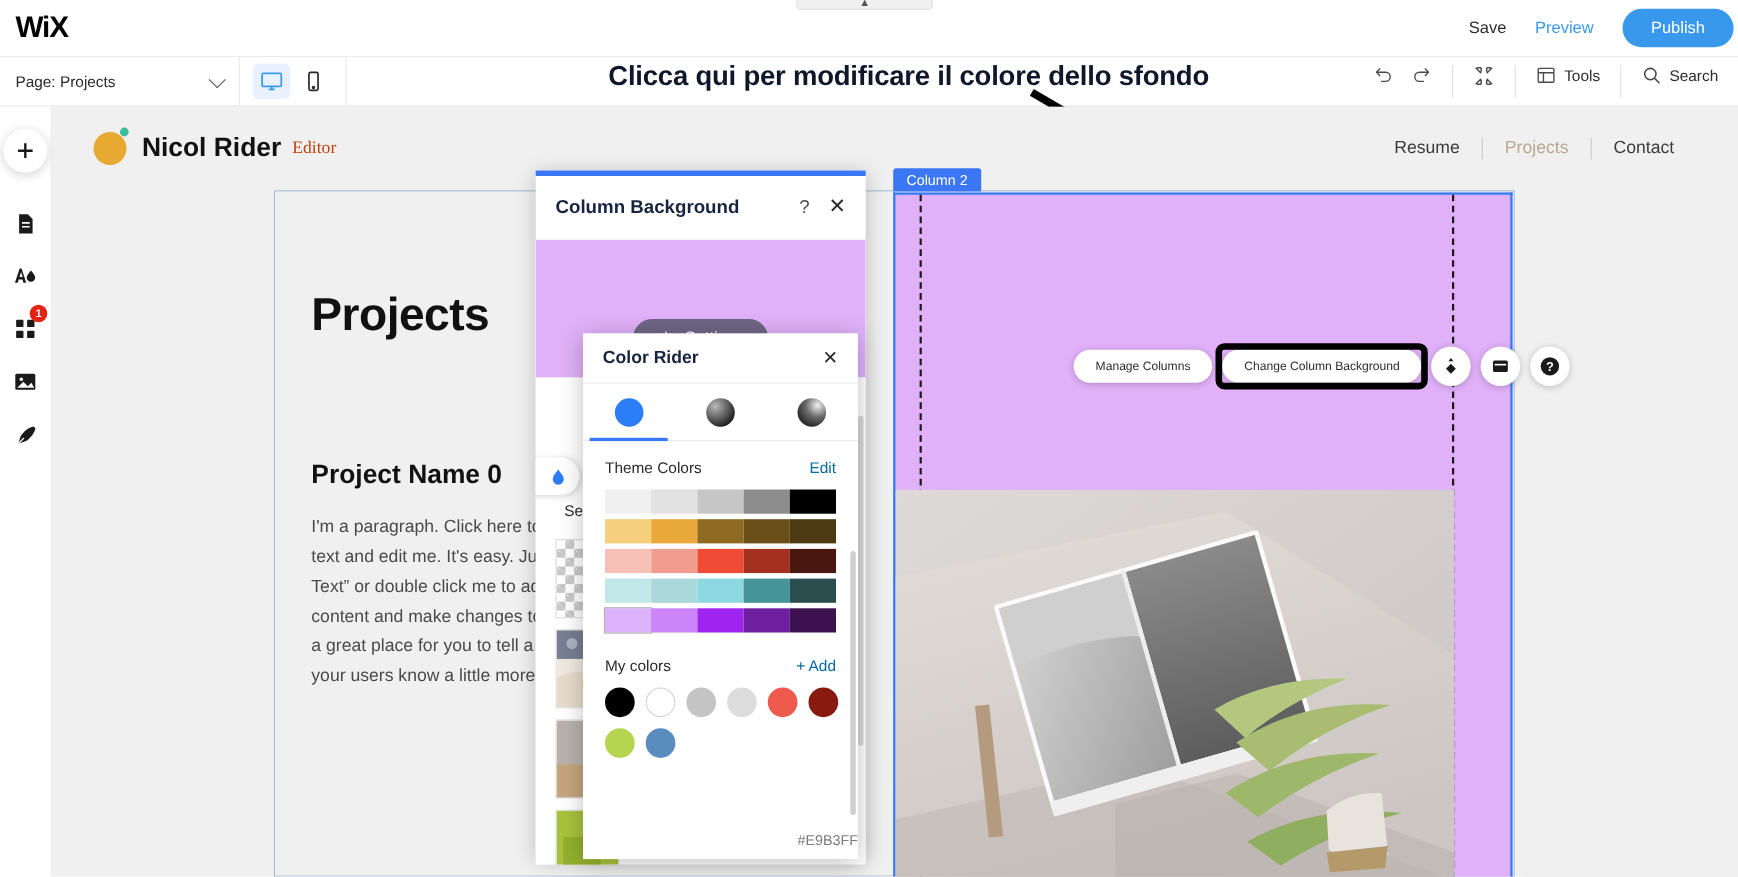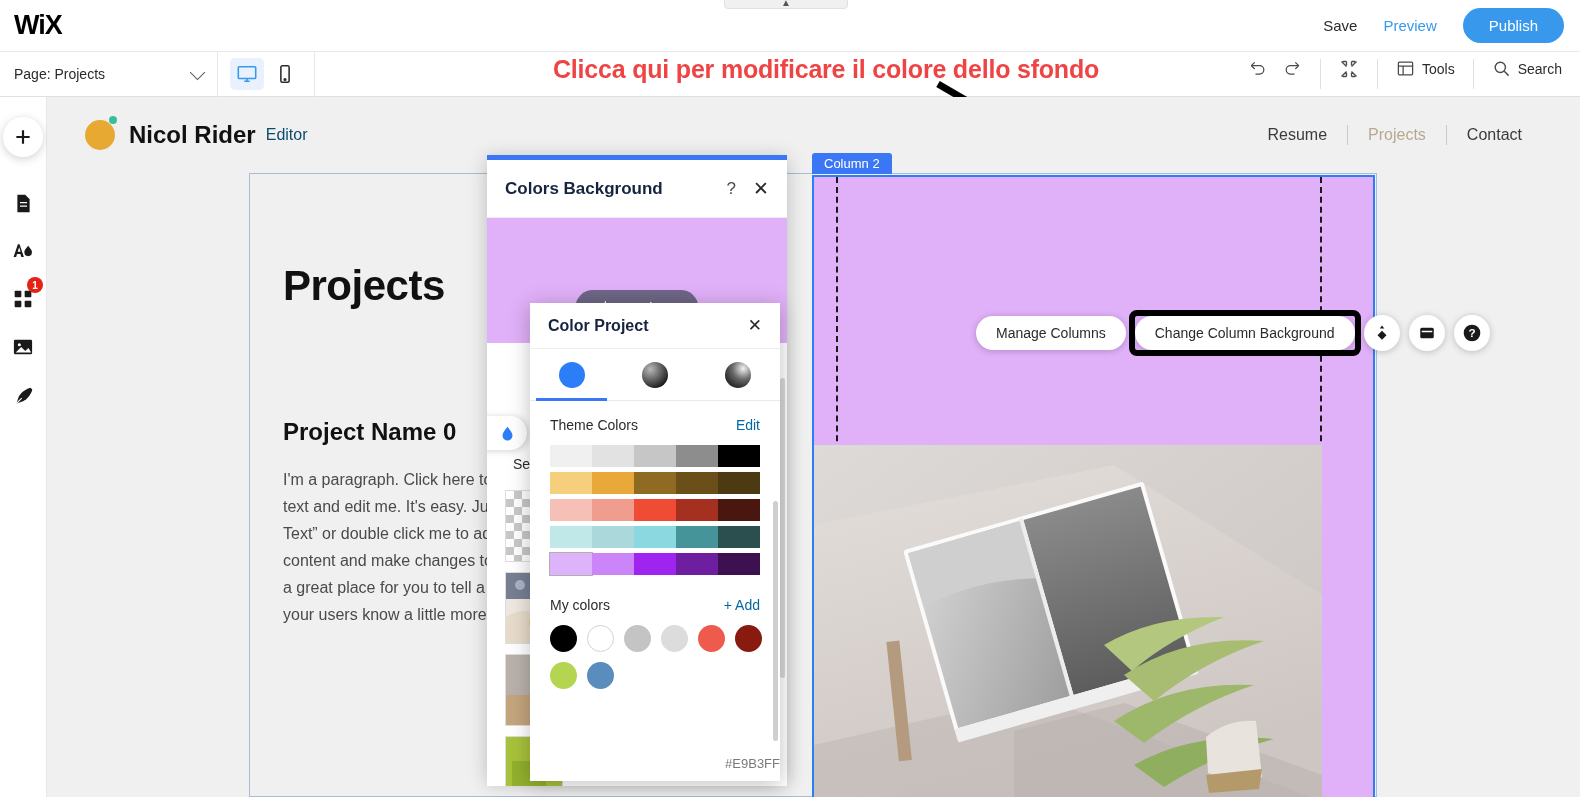--- a/index.html
+++ b/index.html
@@ -20,21 +20,21 @@
   .wix-logo {
     margin-left: 14px; margin-right: 34px;
     font-weight: bold; font-size: 27px; letter-spacing: -1px; color: #000;
     font-family: "Liberation Sans", sans-serif;
   }
   .topmenu { display: flex; align-items: center; gap: 32px; }
   .topmenu-item { font-size: 15px; color: #2b2b2b; cursor: pointer; white-space: nowrap; }
   .topmenu-item.upgrade { color: #b25cff; }
   .topbar-right {
     margin-left: auto; display: flex; align-items: center; gap: 26px;
-    padding-right: 16px;
+    padding-right: 4px;
   }
   .tb-link { font-size: 15px; color: #2b2b2b; cursor: pointer; }
   .tb-link.preview { color: #3899ec; }
   .publish-btn {
     background: #3899ec; color: #fff; border-radius: 20px;
     padding: 9px 26px; font-size: 15px; cursor: pointer;
   }
   .tab-nub {
     position: absolute; left: 724px; top: -9px; width: 124px; height: 18px;
     background: #f0f0f0; border: 1px solid #e0e0e0; border-radius: 4px;
@@ -63,21 +63,21 @@
   .toolbar2-right { margin-left: auto; display: flex; align-items: center; height: 45px; }
   .t2group { display: flex; align-items: flex-start; gap: 14px; padding: 0 18px;
              height: 30px; border-left: 1px solid #e0e0e0; }
   .t2group:first-child { border-left: none; }
   .t2item { display: flex; align-items: center; gap: 7px; cursor: pointer;
             font-size: 14px; color: #2b2b2b; }
 
   
   .annot-text {
     position: absolute; left: 553px; top: 55px;
-    font-size: 25px; font-weight: bold; color: #ef4444;
+    font-size: 25px; font-weight: bold; color: #0f172a;
     white-space: nowrap; letter-spacing: -0.2px;
   }
   .annot-arrow { position: absolute; left: 930px; top: 78px; }
 
   
   .sidebar {
     position: absolute; top: 97px; left: 0; width: 47px; height: 700px;
     background: #fff; border-right: 1px solid #e8e8e8;
     display: flex; flex-direction: column; align-items: center; padding-top: 20px;
   }
@@ -102,21 +102,21 @@
   }
   .site-header {
     position: absolute; top: 0; left: 0; width: 1533px; height: 76px;
     background: #f0f0f0; display: flex; align-items: center; padding: 0 38px;
   }
   .logo-dot { width: 30px; height: 30px; border-radius: 50%; background: #e8a933;
               position: relative; }
   .logo-dot::after { content:''; position: absolute; top:-4px; right:-2px; width: 8px;
                      height: 8px; border-radius: 50%; background: #3bbd9b; }
   .brand-name { font-size: 24px; font-weight: bold; color: #111; margin-left: 14px; }
-  .brand-sub { font-size: 16px; color: #0c4a6e; margin-left: 10px; }
+  .brand-sub { font-size: 16px; color: #c2410c; margin-left: 10px; font-family: Liberation Serif, serif; }
   .site-nav { margin-left: auto; display: flex; align-items: center; gap: 0; }
   .nav-link { font-size: 16px; color: #3b3b3b; padding: 0 20px; cursor: pointer; }
   .nav-link.active { color: #b6a98f; }
   .nav-sep { width: 1px; height: 20px; background: #c9c9c9; }
 
   .page-frame {
     position: absolute; top: 76px; left: 202px; width: 1128px; height: 624px;
     border: 1px solid #a8bcd8; background: #f0f0f0;
   }
   .proj-title { position: absolute; left: 33px; top: 88px; font-size: 42px;
@@ -139,21 +139,21 @@
             border-left: 2px dashed #1a1a1a; }
   .col-photo {
     position: absolute; left: 0px; top: 268px; width: 508px; height: 356px;
     overflow: hidden;
   }
 
   
   .fab-row { position: absolute; left: 162px; top: 138px; display: flex;
              align-items: center; gap: 9px; }
   .fab-pill {
-    background: #fff; border-radius: 20px; padding: 9px 20px; font-size: 14px;
+    background: #fff; border-radius: 20px; padding: 9px 20px; font-size: 11px;
     color: #2b2b2b; box-shadow: 0 1px 7px rgba(0,0,0,0.22); cursor: pointer;
     white-space: nowrap;
   }
   .fab-highlight { outline: 6px solid #000; border-radius: 2px; }
   .fab-circle {
     width: 36px; height: 36px; border-radius: 50%; background: #fff;
     box-shadow: 0 1px 7px rgba(0,0,0,0.22); display: flex;
     align-items: center; justify-content: center; cursor: pointer;
   }
 
@@ -449,21 +449,21 @@
             <circle cx="12" cy="12" r="10" fill="#1a1a1a"></circle>
             <text x="12" y="17" font-size="14" fill="#fff" text-anchor="middle" font-family="Liberation Sans, sans-serif" font-weight="bold">?</text>
           </svg>
         </div>
       </div>
     </div>
   </div>
 
   <div class="cb-panel">
     <div class="cb-head">
-      <div class="cb-title">Colors Background</div>
+      <div class="cb-title">Column Background</div>
       <div class="cb-actions">
         <div class="cb-q">?</div>
         <div class="cb-x">✕</div>
       </div>
     </div>
     <div class="cb-body">
       <div class="cb-preview">
         <div class="settings-pill">
           <svg width="16" height="16" viewBox="0 0 24 24" fill="none" stroke="#fff" stroke-width="1.9">
             <circle cx="12" cy="12" r="3.2"></circle>
@@ -502,21 +502,21 @@
             <rect x="6" y="24" width="34" height="40" fill="#93b02e"></rect>
           </svg>
         </div>
       </div>
       <div class="cb-scroll"></div>
     </div>
   </div>
 
   <div class="cp-panel">
     <div class="cp-head">
-      <div class="cp-title">Color Project</div>
+      <div class="cp-title">Color Rider</div>
       <div class="cp-x">✕</div>
     </div>
     <div class="cp-tabs">
       <div class="cp-tab active">
         <div class="sw-solid"></div>
       </div>
       <div class="cp-tab">
         <div class="sw-grad"></div>
       </div>
       <div class="cp-tab">

